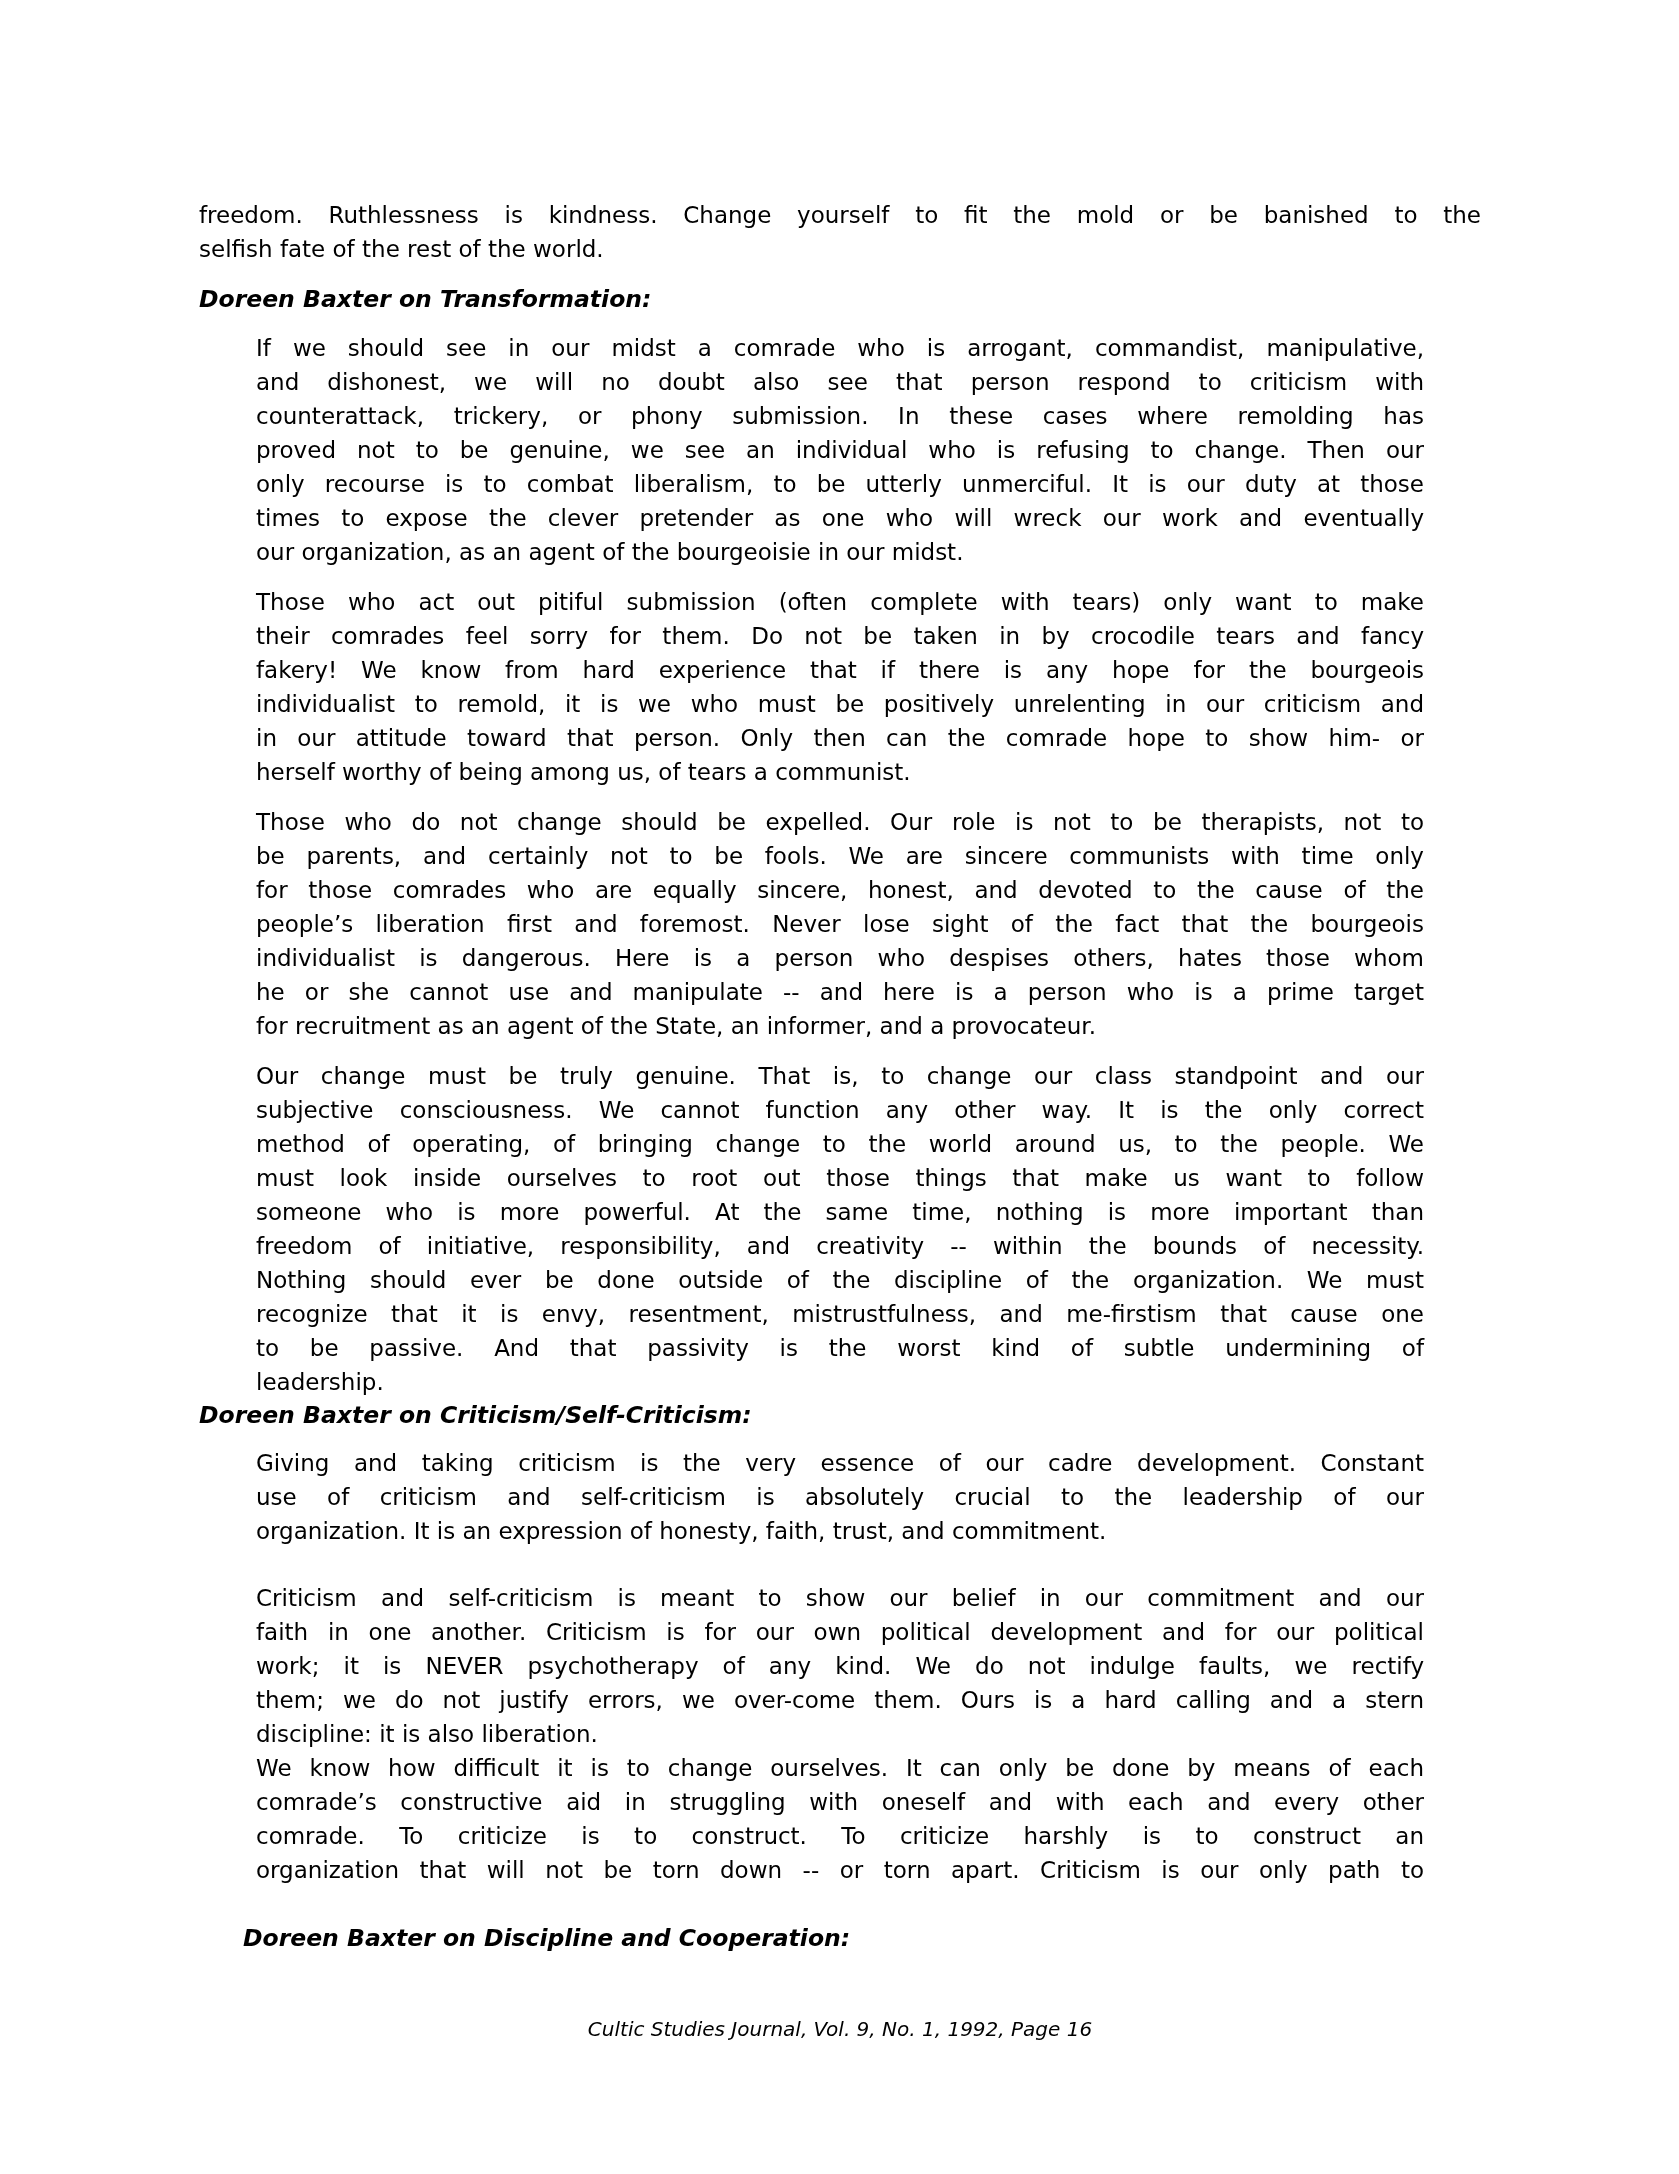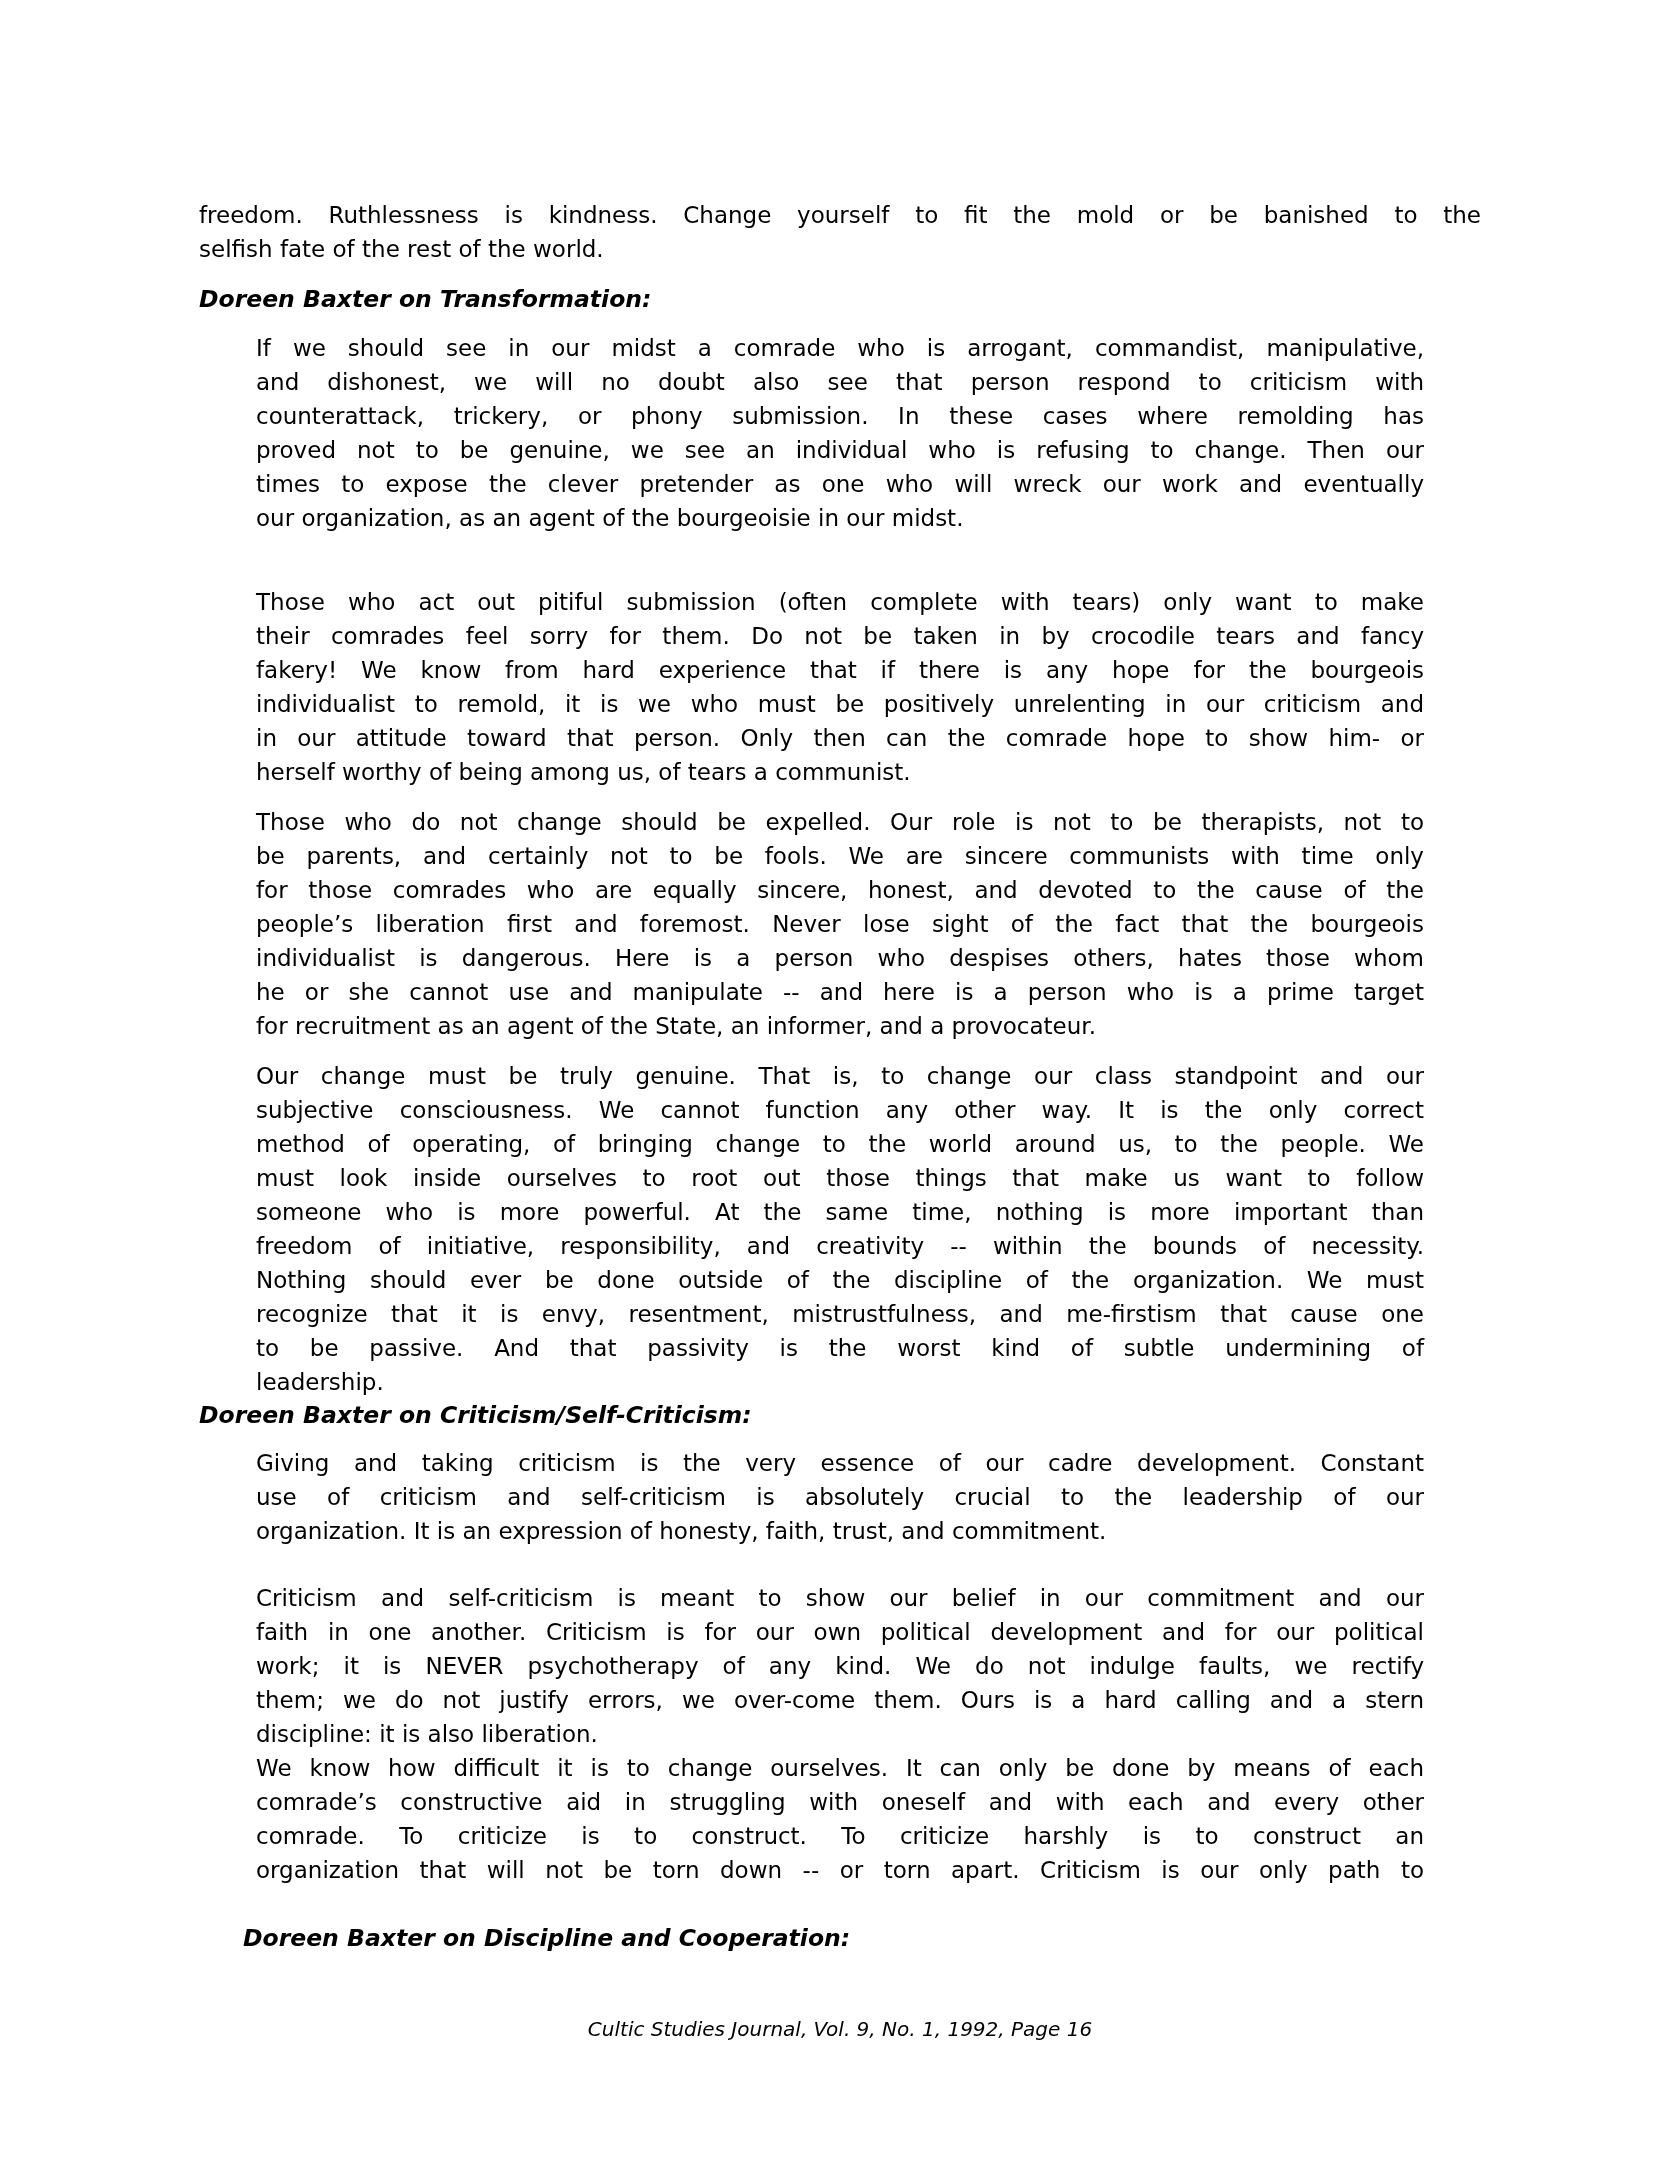--- a/index.html
+++ b/index.html
@@ -35,20 +35,21 @@
     <div class="block body-block para" style="top: 198px;">
       <span class="line">freedom. Ruthlessness is kindness. Change yourself to fit the mold or be banished to the</span>
       <span class="line last">selfish fate of the rest of the world.</span>
     </div>
     <div class="heading" style="top: 282px;">Doreen Baxter on Transformation:</div>
     <div class="block indent-block para" style="top: 331px;">
       <span class="line">If we should see in our midst a comrade who is arrogant, commandist, manipulative,</span>
       <span class="line">and dishonest, we will no doubt also see that person respond to criticism with</span>
       <span class="line">counterattack, trickery, or phony submission. In these cases where remolding has</span>
       <span class="line">proved not to be genuine, we see an individual who is refusing to change. Then our</span>
+      <span class="line">only recourse is to combat liberalism, to be utterly unmerciful. It is our duty at those</span>
       <span class="line">times to expose the clever pretender as one who will wreck our work and eventually</span>
       <span class="line last">our organization, as an agent of the bourgeoisie in our midst.</span>
     </div>
     <div class="block indent-block para" style="top: 585px;">
       <span class="line">Those who act out pitiful submission (often complete with tears) only want to make</span>
       <span class="line">their comrades feel sorry for them. Do not be taken in by crocodile tears and fancy</span>
       <span class="line">fakery! We know from hard experience that if there is any hope for the bourgeois</span>
       <span class="line">individualist to remold, it is we who must be positively unrelenting in our criticism and</span>
       <span class="line">in our attitude toward that person. Only then can the comrade hope to show him- or</span>
       <span class="line last">herself worthy of being among us, of tears a communist.</span>

